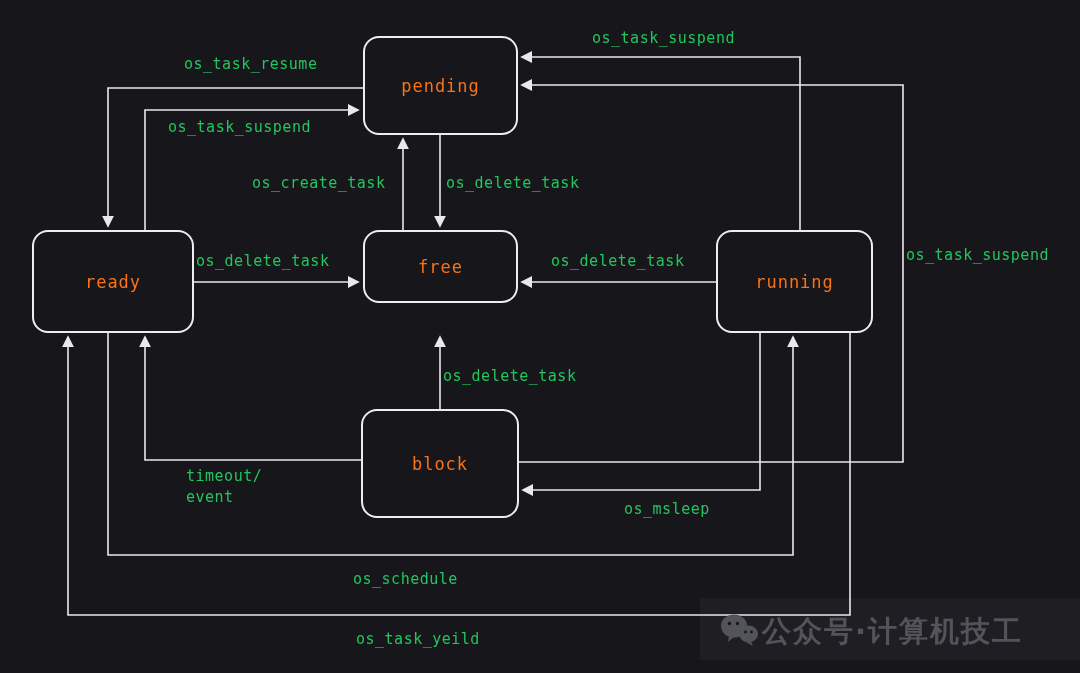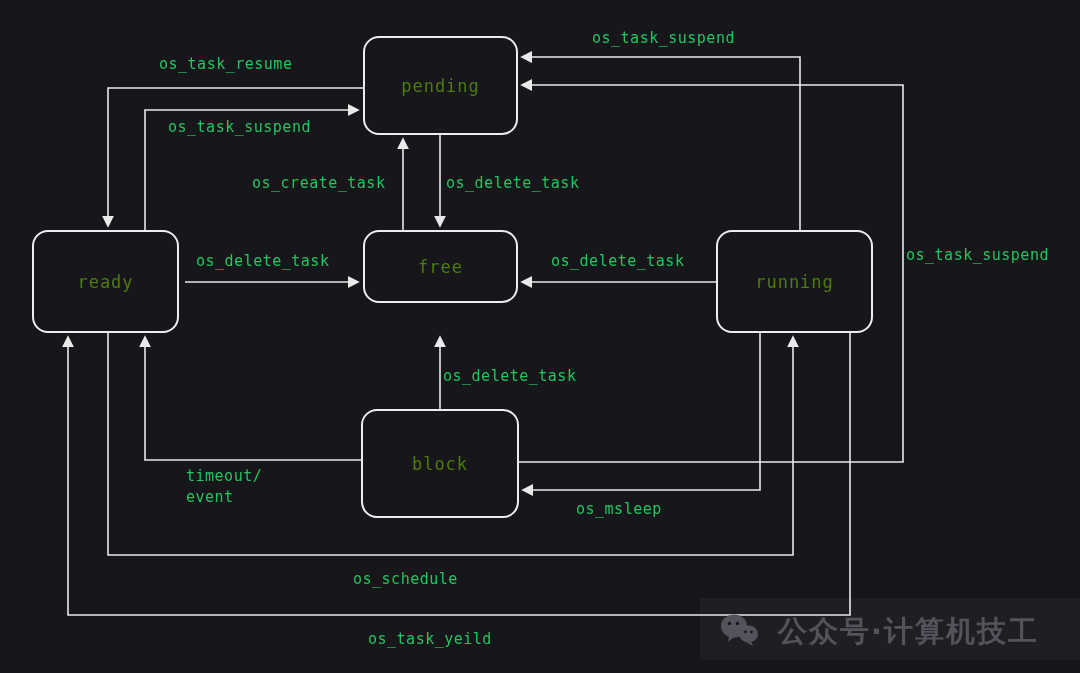--- a/index.html
+++ b/index.html
@@ -12,59 +12,59 @@
   }
   .edges-svg{position:absolute;left:0;top:0;z-index:1;}
   .node{
     position:absolute;
     z-index:2;
     box-sizing:border-box;
     background:#17171b;
     border:2px solid #ededf0;
     border-radius:16px;
     display:flex;align-items:center;justify-content:center;
-    color:#4d7c0f;
+    color:#f97316;
     font-size:17px;
     letter-spacing:1px;
   }
   .node-pending{left:363px;top:36px;width:155px;height:99px;}
-  .node-ready{left:32px;top:230px;width:147px;height:103px;text-align:center;}
+  .node-ready{left:32px;top:230px;width:162px;height:103px;text-align:center;}
   .node-free{left:363px;top:230px;width:155px;height:73px;}
   .node-running{left:716px;top:230px;width:157px;height:103px;}
   .node-block{left:361px;top:409px;width:158px;height:109px;}
   .edge-label{
     position:absolute;
     z-index:3;
     color:#22c55e;
     font-size:15px;
     letter-spacing:0.5px;
     white-space:pre-line;
   }
-  .lbl-resume{left:159px;top:55px;}
+  .lbl-resume{left:184px;top:55px;}
   .lbl-suspend-left{left:168px;top:118px;}
   .lbl-create{left:252px;top:174px;text-align:right;}
   .lbl-delete-pending{left:446px;top:174px;}
   .lbl-delete-ready{left:196px;top:252px;}
   .lbl-delete-running{left:551px;top:252px;}
   .lbl-delete-block{left:443px;top:367px;}
   .lbl-suspend-top{left:592px;top:29px;}
   .lbl-suspend-right{left:906px;top:246px;}
-  .lbl-msleep{left:576px;top:500px;}
+  .lbl-msleep{left:624px;top:500px;}
   .lbl-timeout{left:186px;top:466px;width:116px;text-align:left;line-height:1.4;}
   .lbl-schedule{left:353px;top:570px;}
-  .lbl-yeild{left:368px;top:630px;}
+  .lbl-yeild{left:356px;top:630px;}
   .watermark-band{
     position:absolute;z-index:4;
     left:700px;top:598px;width:380px;height:62px;
     background:rgba(255,255,255,0.035);
   }
   .watermark{
     position:absolute;z-index:5;
     left:720px;top:612px;
-    display:flex;align-items:center;gap:20px;
+    display:flex;align-items:center;gap:4px;
     color:#53535b;
   }
   .watermark-text{
     font-family:"DejaVu Sans", sans-serif;
     font-size:29px;
     font-weight:bold;
     letter-spacing:2px;
   }
 </style>
 </head>

